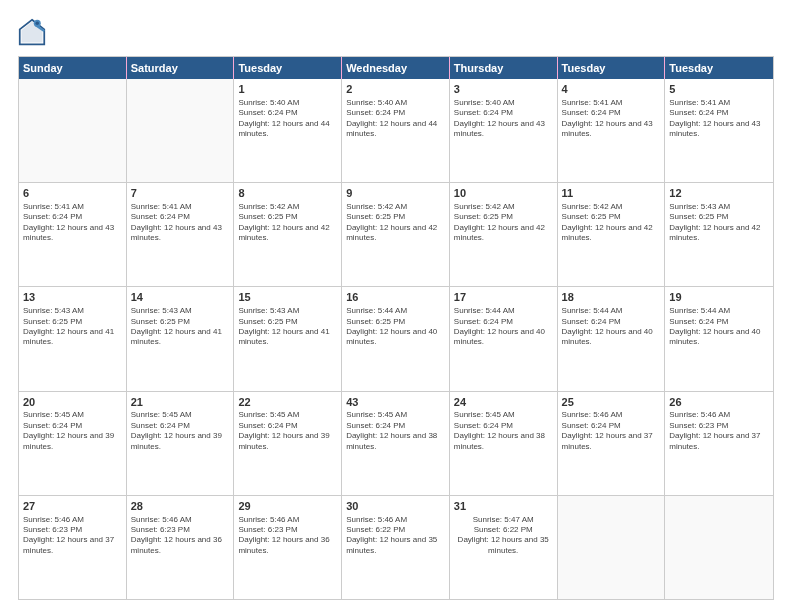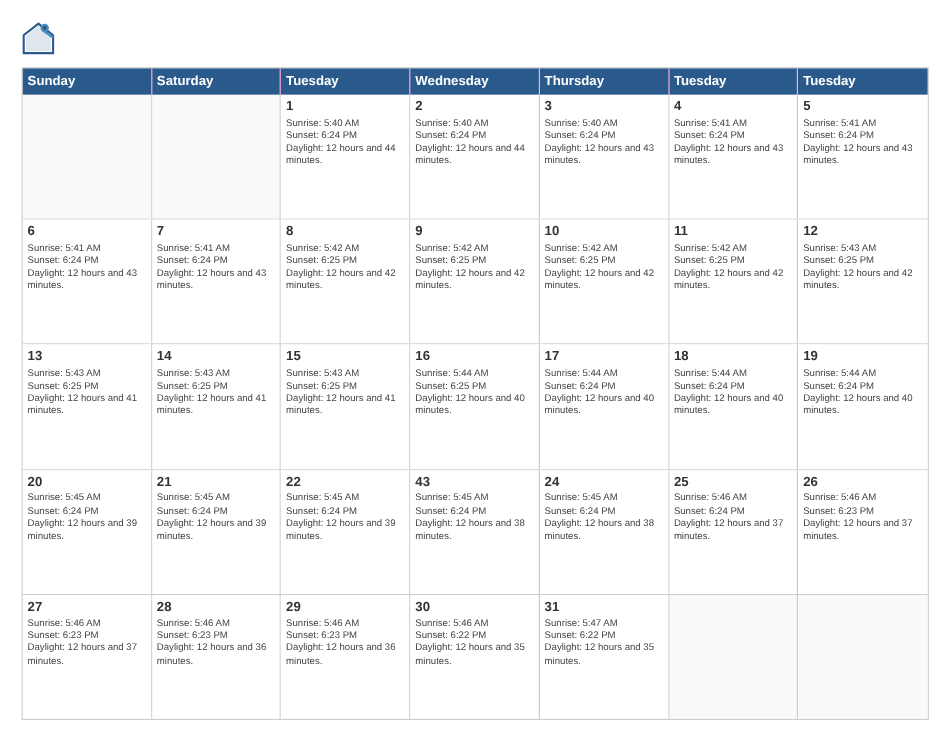--- a/index.html
+++ b/index.html
@@ -323,21 +323,21 @@
 Daylight: 12 hours and 36 minutes.</div>
           </div>
           <div class="cal-cell">
             <span class="day-num">30</span>
             <div class="cell-info" style="white-space: pre-line;">Sunrise: 5:46 AM
 Sunset: 6:22 PM
 Daylight: 12 hours and 35 minutes.</div>
           </div>
           <div class="cal-cell">
             <span class="day-num">31</span>
-            <div class="cell-info" style="white-space: pre-line;">Sunrise: 5:47 AM
+            <div class="cell-info" style="white-space: pre-line; text-align: center;">Sunrise: 5:47 AM
 Sunset: 6:22 PM
 Daylight: 12 hours and 35 minutes.</div>
           </div>
           <div class="cal-cell empty"></div>
           <div class="cal-cell empty"></div>
         </div>
       </div>
   </div>
 </div>
 

